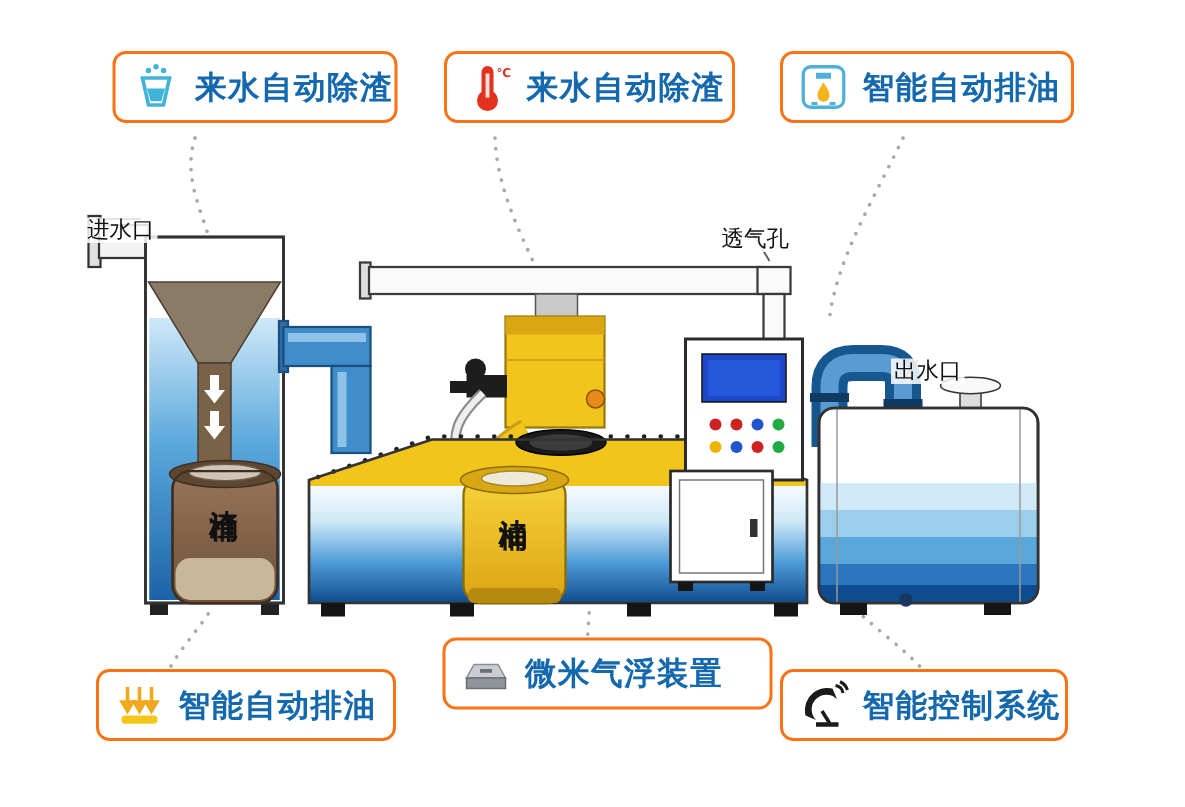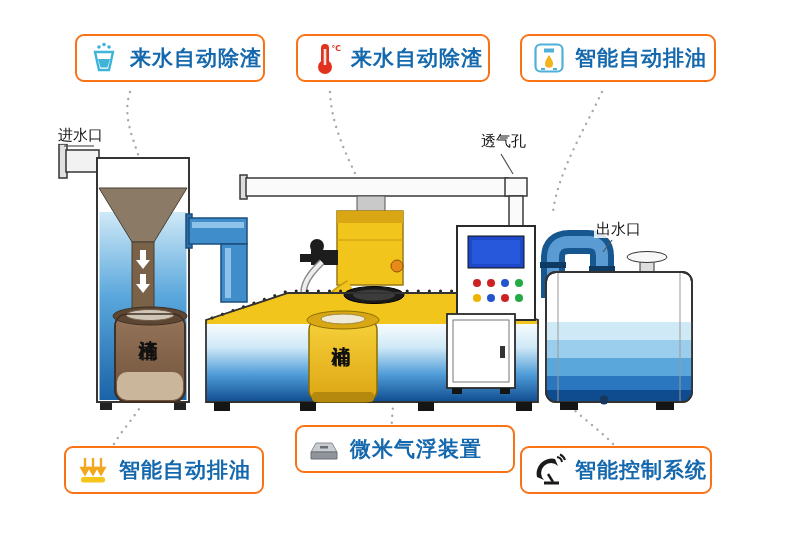--- a/index.html
+++ b/index.html
@@ -12,21 +12,21 @@
     position:absolute;height:48px;display:flex;align-items:center;gap:9px;
     background:#ffffff;border:2px solid #f97316;border-radius:9px;
     padding:0 10px;box-sizing:border-box;z-index:5;
   }
   .callout .txt{
     font-size:21px;font-weight:700;color:#1468ad;letter-spacing:1px;white-space:nowrap;
   }
   .callout .ic{width:34px;height:34px;flex:0 0 34px;}
   .mlabel{
     position:absolute;font-size:15px;color:#111;z-index:4;background:rgba(255,255,255,.85);
-    padding:0 2px;line-height:1.15;
+    padding:0 2px;line-height:1.15;margin-top:18px;
   }
   .vlabel{
     position:absolute;writing-mode:vertical-rl;text-orientation:upright;
     font-size:19px;font-weight:700;color:#111;z-index:4;letter-spacing:3px;line-height:1;
   }
 </style>
 </head>
 <body>
 
 <div class="canvas">

